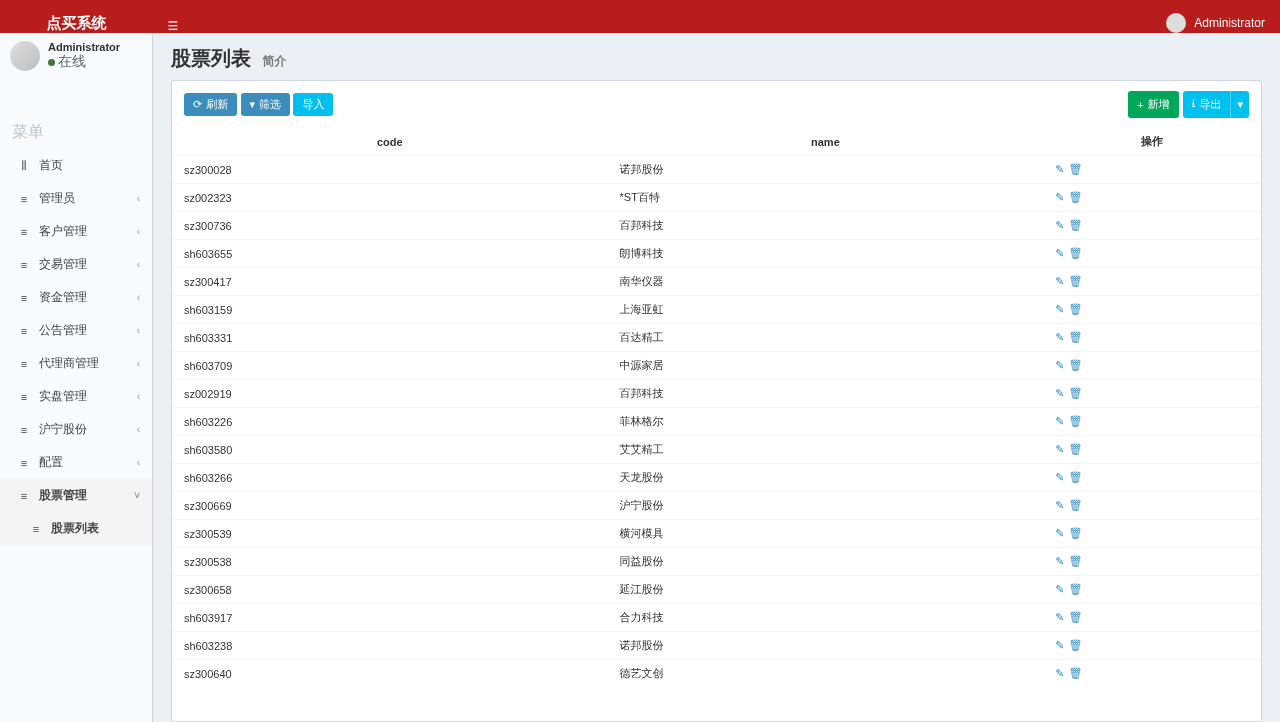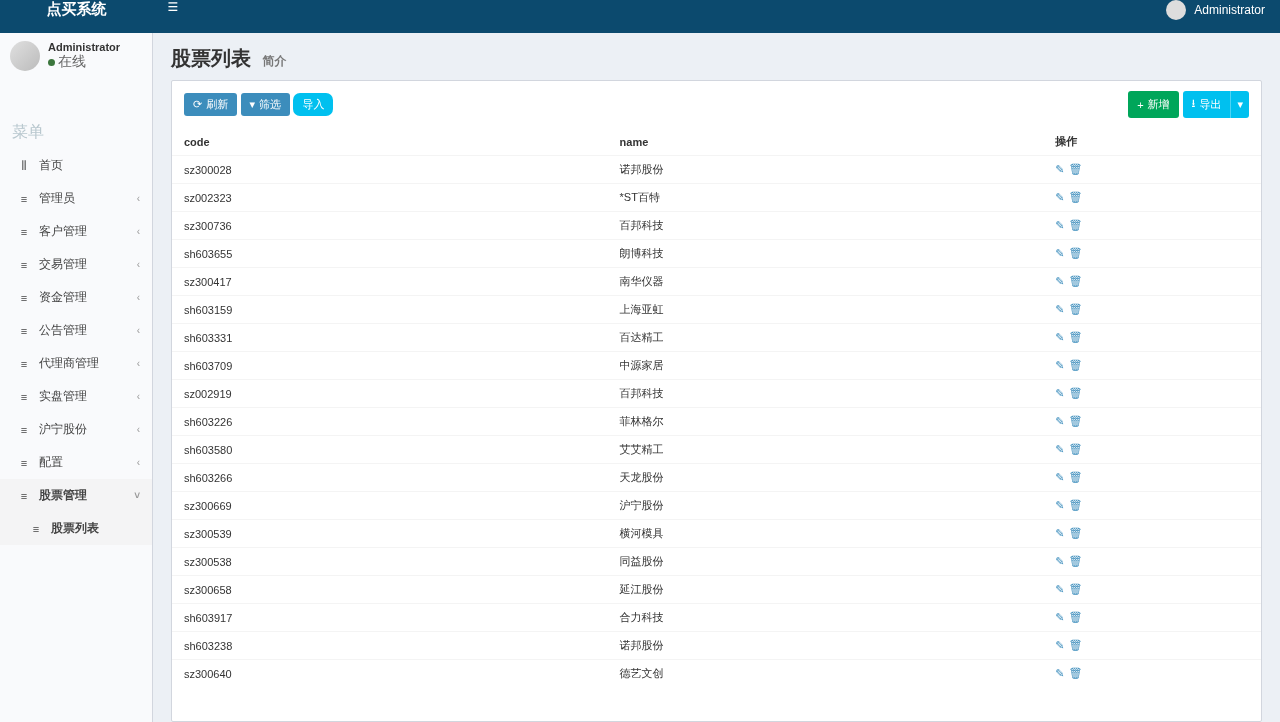--- a/index.html
+++ b/index.html
@@ -1,17 +1,17 @@
 <!DOCTYPE html>
 <html><head>
 <meta charset="utf-8">
 <style>
 * { margin: 0; padding: 0; box-sizing: border-box; }
 body { font-family: "Helvetica Neue", Helvetica, Arial, sans-serif; font-size: 12px; background: #ecf0f5; color: #333; }
-.header { height: 33px; background: #0c4a6e; display: flex; align-items: flex-start; color: #fff; }
+.header { height: 33px; background: #b91c1c; display: flex; align-items: flex-end; color: #fff; }
 .logo { width: 153px; text-align: center; font-size: 15px; font-weight: bold; }
 .nav-toggle { width: 40px; text-align: center; cursor: pointer; }
 .header-right { margin-left: auto; padding-right: 15px; display: flex; align-items: center; gap: 8px; }
 .avatar-sm { width: 20px; height: 20px; border-radius: 50%; background: #ddd; display: inline-block; }
 .main { display: flex; min-height: calc(100vh - 33px); }
 .sidebar { width: 153px; background: #f9fafc; border-right: 1px solid #d2d6de; }
 .user-panel { padding: 8px 10px; display: flex; align-items: center; gap: 8px; }
 .user-panel .avatar { width: 30px; height: 30px; border-radius: 50%; background: linear-gradient(135deg,#e0e0e0,#bbb); }
 .user-panel .uname { font-weight: 600; font-size: 11px; }
 .user-panel .status { font-size: 14px; color: #666; }
@@ -23,29 +23,29 @@
 .menu a .mi { width: 18px; display: inline-block; text-align: center; margin-right: 6px; font-size: 11px; }
 .menu a .caret { margin-left: auto; font-size: 10px; color: #999; }
 .submenu a { padding-left: 24px; background: #f4f4f5; }
 .content { flex: 1; padding: 12px 18px 0; display: flex; flex-direction: column; }
 .page-title { font-size: 20px; font-weight: 700; margin-bottom: 8px; color: #333; }
 .page-title small { color: #777; font-size: 12px; margin-left: 6px; }
 .box { background: #fff; border: 1px solid #d2d6de; border-radius: 2px; flex: 1; display: flex; flex-direction: column; padding-bottom: 6px; }
 .box-header { padding: 10px 12px; display: flex; align-items: center; }
 .btn { display: inline-flex; align-items: center; padding: 4px 9px; font-size: 11px; border-radius: 3px; color: #fff; border: none; cursor: pointer; gap: 4px; }
 .btn-primary { background: #3c8dbc; }
-.btn-info { background: #00c0ef; border-radius: 7px; }
+.btn-info { background: #00c0ef; }
 .btn-success { background: #00a65a; }
 .btn-group-right { margin-left: auto; display: flex; gap: 4px; }
 .btn-split { display: flex; }
 .btn-split .btn { border-radius: 3px 0 0 3px; }
 .btn-split .caret-btn { border-radius: 0 3px 3px 0; padding: 4px 6px; border-left: 1px solid rgba(255,255,255,0.3); }
 table { width: 100%; border-collapse: collapse; }
 th, td { text-align: left; padding: 6px 12px; border-top: 1px solid #f4f4f4; font-size: 11px; }
-th { font-weight: 600; border-top: none; border-bottom: 1px solid #f4f4f4; }
+th { font-weight: 600; border-top: none; border-bottom: 1px solid #f4f4f4; text-align: center; }
 .row-actions a { color: #3c8dbc; margin-right: 4px; font-size: 11px; cursor: pointer; }
 .box-footer { display: flex; align-items: center; padding: 8px 12px; font-size: 11px; }
 </style>
 </head>
 <body>
 
 <div class="header">
   <div class="logo">点买系统</div>
   <div class="nav-toggle">☰</div>
   <div class="header-right">

